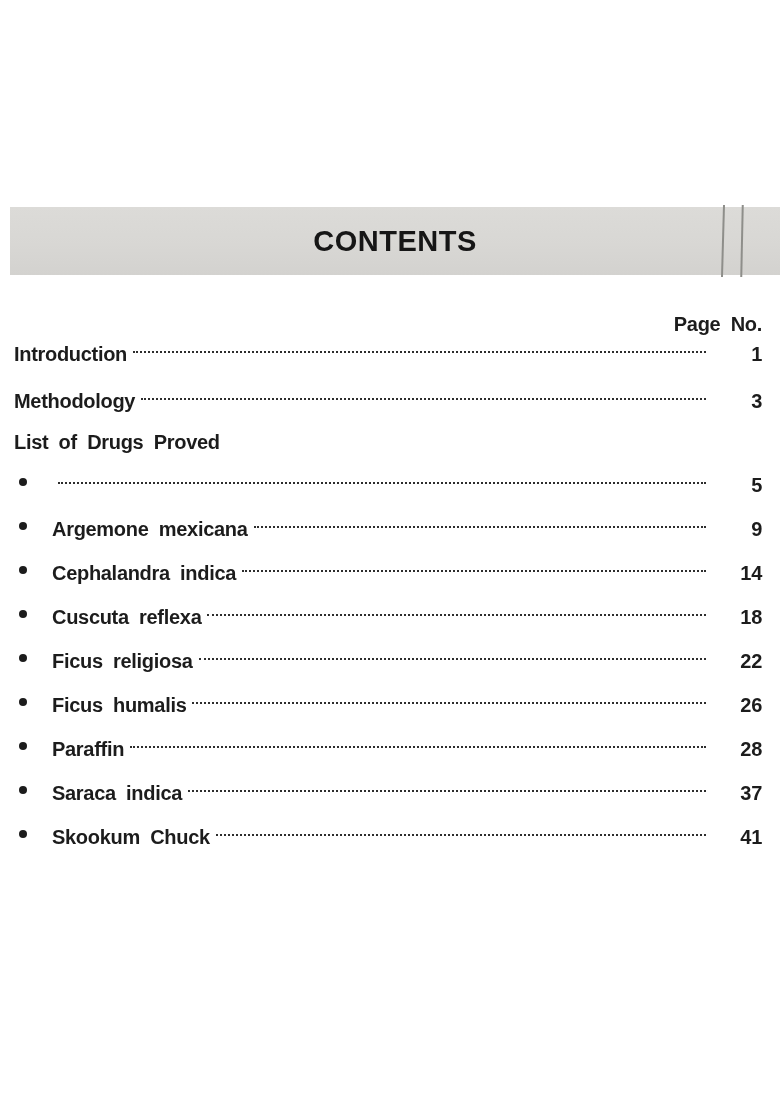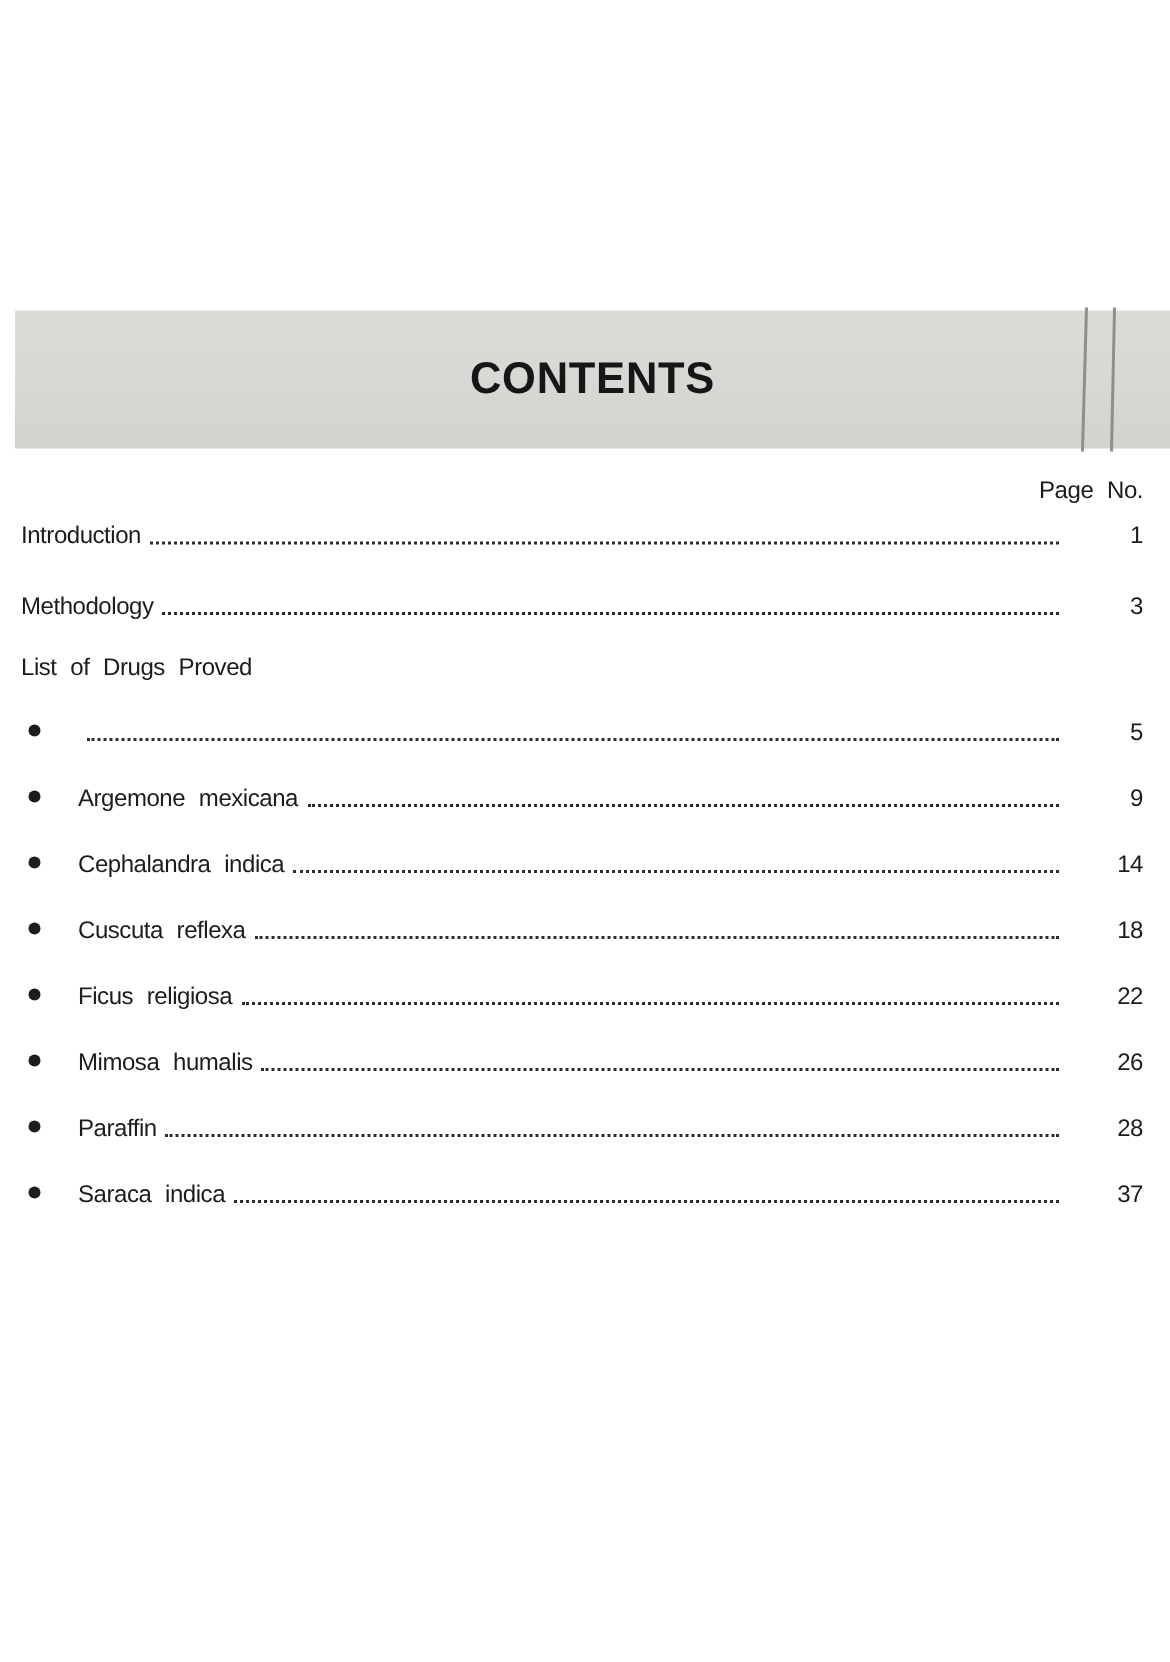--- a/index.html
+++ b/index.html
@@ -6,43 +6,43 @@
   html, body { background: #ffffff; }
   body {
     width: 780px; height: 1108px; position: relative;
     font-family: "Liberation Sans", sans-serif;
     color: #1c1c1c;
     overflow: hidden;
   }
 
   
   .banner {
-    position: absolute; top: 207px; left: 10px; right: 0; height: 92px;
+    position: absolute; top: 207px; left: 10px; right: 0; height: 68px;
     background: linear-gradient(180deg, #dcdbd8 0%, #d8d7d4 55%, #d3d2cf 100%);
     display: flex; align-items: center; justify-content: center;
   }
   .banner-title {
     font-size: 29px; font-weight: 700; letter-spacing: 0.5px;
     color: #161616;
     transform: scaleY(1.02);
   }
   .scan-line {
     position: absolute; top: -2px; bottom: -2px; width: 2px;
     background: #8e8e8a;
   }
   .scan-line.line-1 { left: 712px; transform: rotate(1.6deg); }
   .scan-line.line-2 { left: 731px; transform: rotate(1.2deg); }
 
   
   .content {
     position: absolute; left: 14px; right: 18px; top: 311px;
   }
   .row {
-    display: flex; align-items: flex-end; height: 26px;
-    font-size: 16px; font-weight: 400;
+    display: flex; align-items: center; height: 26px;
+    font-size: 20px; font-weight: 700;
     letter-spacing: -0.3px; word-spacing: 5px;
     white-space: nowrap;
   }
   .row .title { flex: 0 0 auto; }
   .leader {
     flex: 1 1 auto; min-width: 20px;
     border-bottom: 2.2px dotted #2d2d2d;
     margin: 0 0 4px 6px;
   }
   .pagenum { flex: 0 0 56px; text-align: right; }
@@ -133,21 +133,21 @@
       </span>
     <span class="title">Ficus religiosa</span>
     <span class="leader"></span>
     <span class="pagenum">22</span>
   </div>
 
   <div class="row entry">
     <span class="bullet-cell">
         <span class="bullet"></span>
       </span>
-    <span class="title">Mimosa humalis</span>
+    <span class="title">Ficus humalis</span>
     <span class="leader"></span>
     <span class="pagenum">26</span>
   </div>
 
   <div class="row entry">
     <span class="bullet-cell">
         <span class="bullet"></span>
       </span>
     <span class="title">Paraffin</span>
     <span class="leader"></span>
@@ -157,14 +157,22 @@
 
   <div class="row entry">
     <span class="bullet-cell">
         <span class="bullet"></span>
       </span>
     <span class="title">Saraca indica</span>
     <span class="leader"></span>
     <span class="pagenum">37</span>
   </div>
 
+  <div class="row entry">
+    <span class="bullet-cell">
+        <span class="bullet"></span>
+      </span>
+    <span class="title">Skookum Chuck</span>
+    <span class="leader"></span>
+    <span class="pagenum">41</span>
+  </div>
 
 </div>
 
 </body></html>

